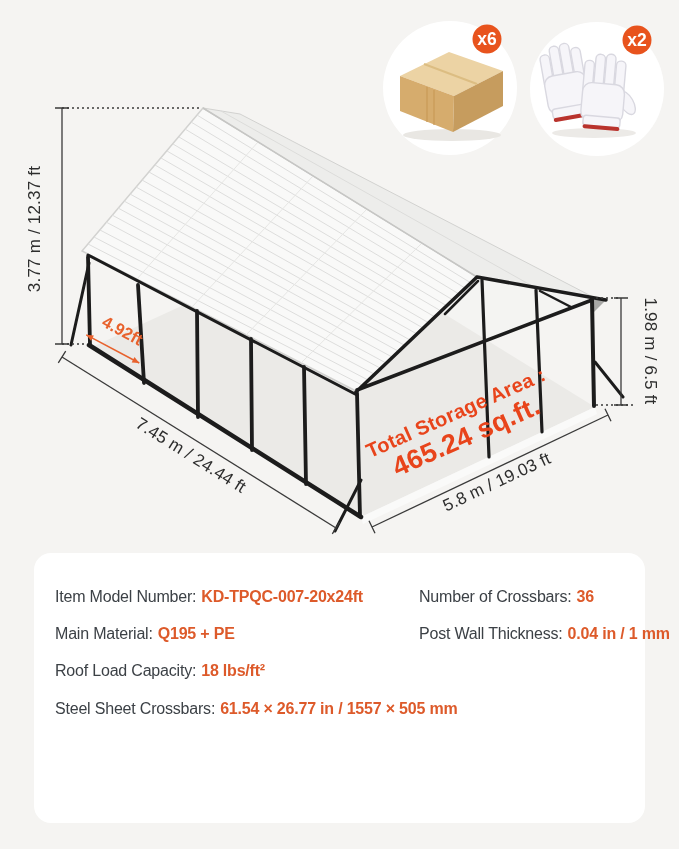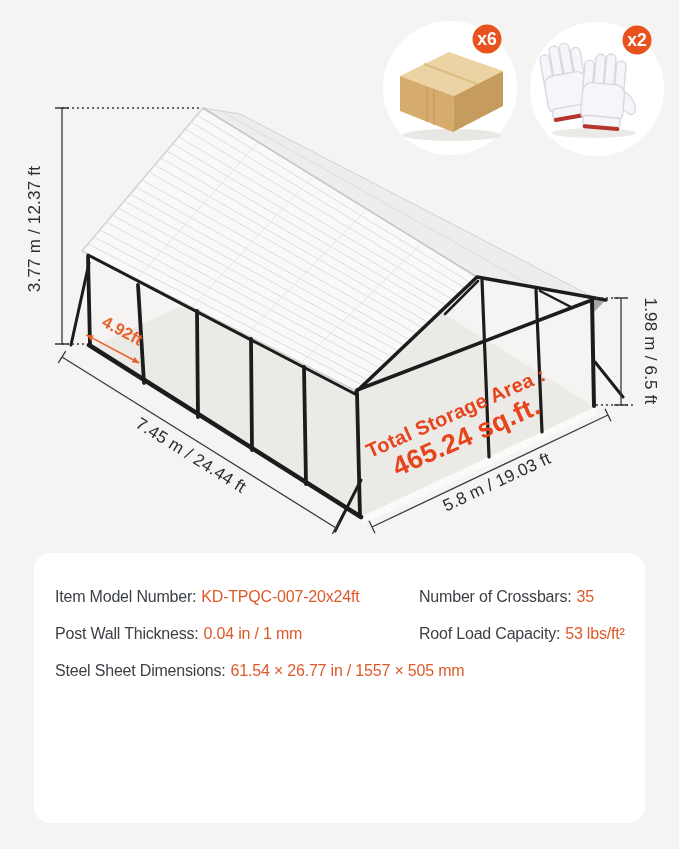--- a/index.html
+++ b/index.html
@@ -25,21 +25,21 @@
     background:#ffffff;border-radius:17px;box-sizing:border-box;
     padding:25px 20px 0 21px;
   }
   .spec-grid{
     display:grid;grid-template-columns:364px 1fr;
     grid-auto-rows:37.3px;align-items:center;
   }
   .spec-row{font-size:16px;letter-spacing:-.2px;white-space:nowrap;}
   .spec-row.full{grid-column:1 / span 2;}
   .spec-label{color:#3c4146;}
-  .spec-value{color:#dd5a2a;margin-left:5px;font-weight:normal;}
+  .spec-value{color:#dd5a2a;margin-left:5px;font-weight:bold;}
 </style>
 </head>
 <body>
 
 <svg id="scene" width="679" height="553" viewBox="0 0 679 553">
   <defs>
     <g id="glove">
       <rect class="glove-part" x="0" y="8" width="9.5" height="34" rx="4.5"></rect>
       <rect class="glove-part" x="10.5" y="1" width="9.5" height="40" rx="4.5"></rect>
       <rect class="glove-part" x="21" y="0" width="9.5" height="42" rx="4.5"></rect>
@@ -136,18 +136,19 @@
   </g>
   <g>
     <circle cx="637" cy="40" r="14.5" fill="#e8531d"></circle>
     <text class="badge-text" x="637" y="46" text-anchor="middle">x2</text>
   </g>
 </svg>
 
 <div class="spec-card">
   <div class="spec-grid">
     <div class="spec-row"><span class="spec-label">Item Model Number:</span><span class="spec-value">KD-TPQC-007-20x24ft</span></div>
-    <div class="spec-row"><span class="spec-label">Number of Crossbars:</span><span class="spec-value">35</span></div>
+    <div class="spec-row"><span class="spec-label">Number of Crossbars:</span><span class="spec-value">36</span></div>
+    <div class="spec-row"><span class="spec-label">Main Material:</span><span class="spec-value">Q195 + PE</span></div>
     <div class="spec-row"><span class="spec-label">Post Wall Thickness:</span><span class="spec-value">0.04 in / 1 mm</span></div>
-    <div class="spec-row"><span class="spec-label">Roof Load Capacity:</span><span class="spec-value">53 lbs/ft²</span></div>
-    <div class="spec-row full"><span class="spec-label">Steel Sheet Dimensions:</span><span class="spec-value">61.54 × 26.77 in / 1557 × 505 mm</span></div>
+    <div class="spec-row"><span class="spec-label">Roof Load Capacity:</span><span class="spec-value">18 lbs/ft²</span></div>
+    <div class="spec-row full"><span class="spec-label">Steel Sheet Crossbars:</span><span class="spec-value">61.54 × 26.77 in / 1557 × 505 mm</span></div>
   </div>
 </div>
 
 </body></html>

